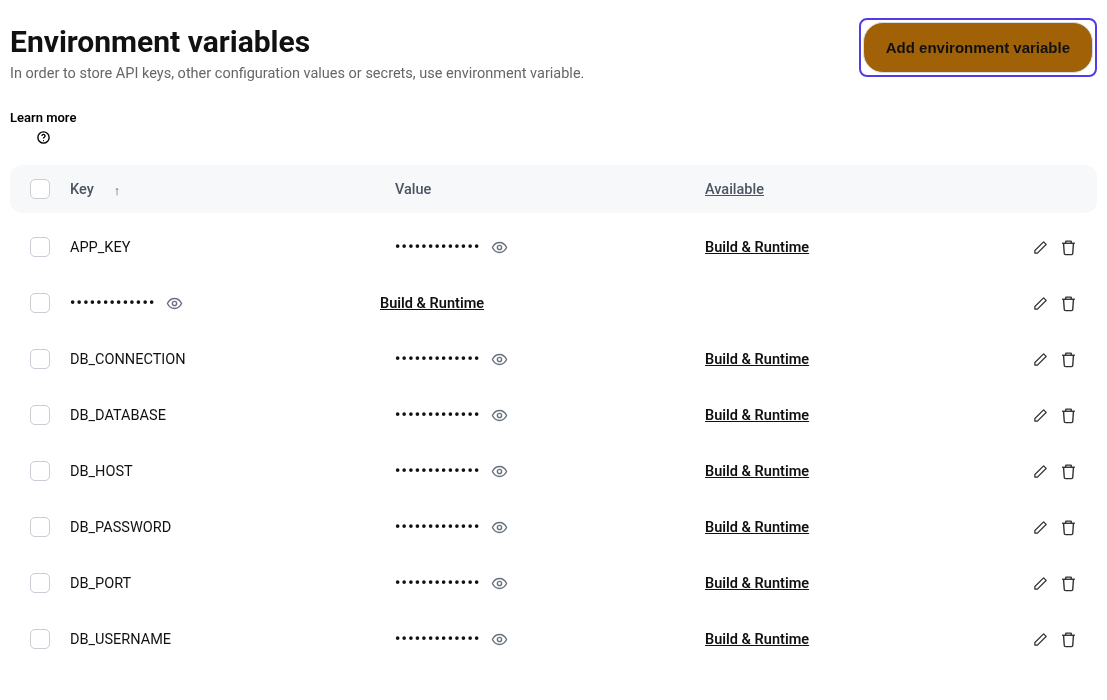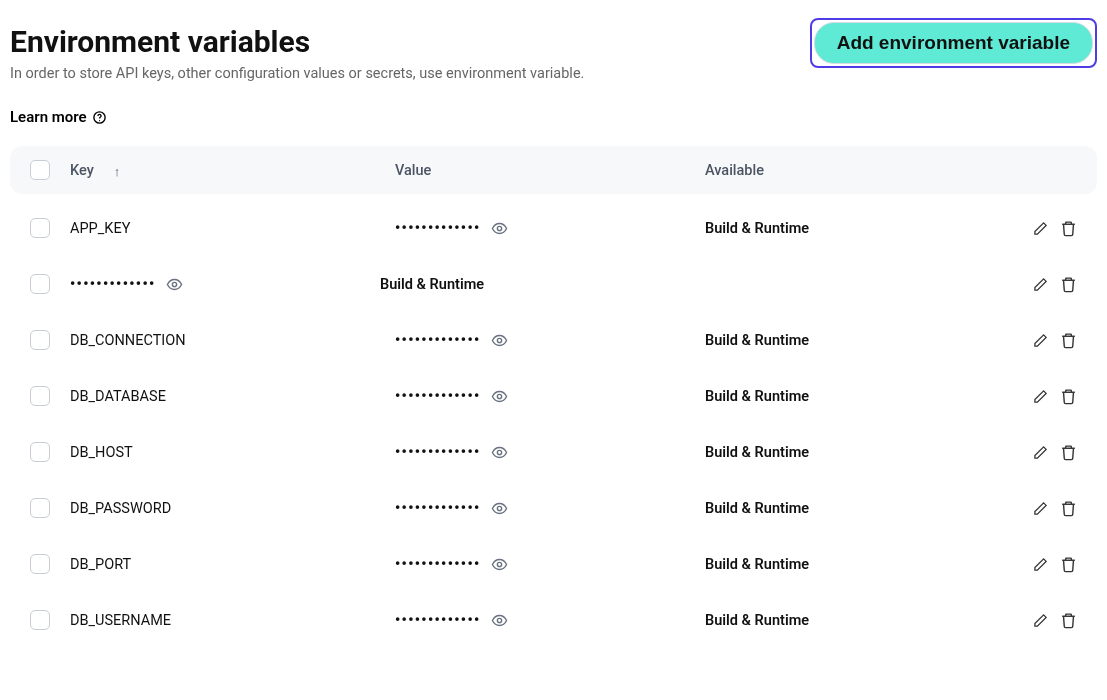--- a/index.html
+++ b/index.html
@@ -22,61 +22,62 @@
     font-weight: 700;
     margin: 14px 0 4px 0;
   }
   .subtitle {
     color: #666;
     font-size: 14.5px;
     line-height: 1.55;
     margin: 0 0 22px 0;
   }
   .learn-more {
-    font-size: 15px;
+    font-size: 13px;
     font-weight: 600;
     color: #000;
     display: inline-flex;
     align-items: center;
     gap: 5px;
     margin-bottom: 20px;
     cursor: pointer;
+    flex-direction: column;
   }
   .learn-more svg { vertical-align: middle; }
   .add-btn-wrap {
     border: 2px solid #4f3ce5;
     border-radius: 8px;
     padding: 2px;
     margin-top: 8px;
   }
   .add-btn {
-    background: #5eead4;
+    background: #a16207;
     border: 1px solid #d9dde3;
     border-radius: 20px;
-    padding: 9px 22px;
-    font-size: 19px;
+    padding: 16px 22px;
+    font-size: 15px;
     font-weight: 600;
     color: #111;
     cursor: pointer;
   }
   .table {
     width: 100%;
   }
   .thead {
     background: #f7f8fa;
     border-radius: 12px;
     display: flex;
     align-items: center;
     padding: 14px 20px;
     margin-bottom: 6px;
   }
   .col-check { width: 40px; display:flex; align-items:center;}
   .col-key { width: 325px; font-size:14.5px; color:#4c5463; font-weight:500;}
   .col-value { width: 310px; font-size:14.5px; color:#4c5463; font-weight:500;}
-  .col-avail { flex: 1; font-size:14.5px; color:#4c5463; font-weight:500;}
+  .col-avail { flex: 1; font-size:14.5px; color:#4c5463; font-weight:500;text-decoration:underline;}
   .col-actions { width: 70px; display:flex; justify-content:flex-end; gap:12px; align-items:center;}
   .thead .col-key { display:flex; align-items:flex-end; gap:20px; }
   .row {
     display: flex;
     align-items: center;
     padding: 18px 20px;
   }
   .checkbox {
     width: 20px; height: 20px;
     border: 1.6px solid #c8cdd6;

